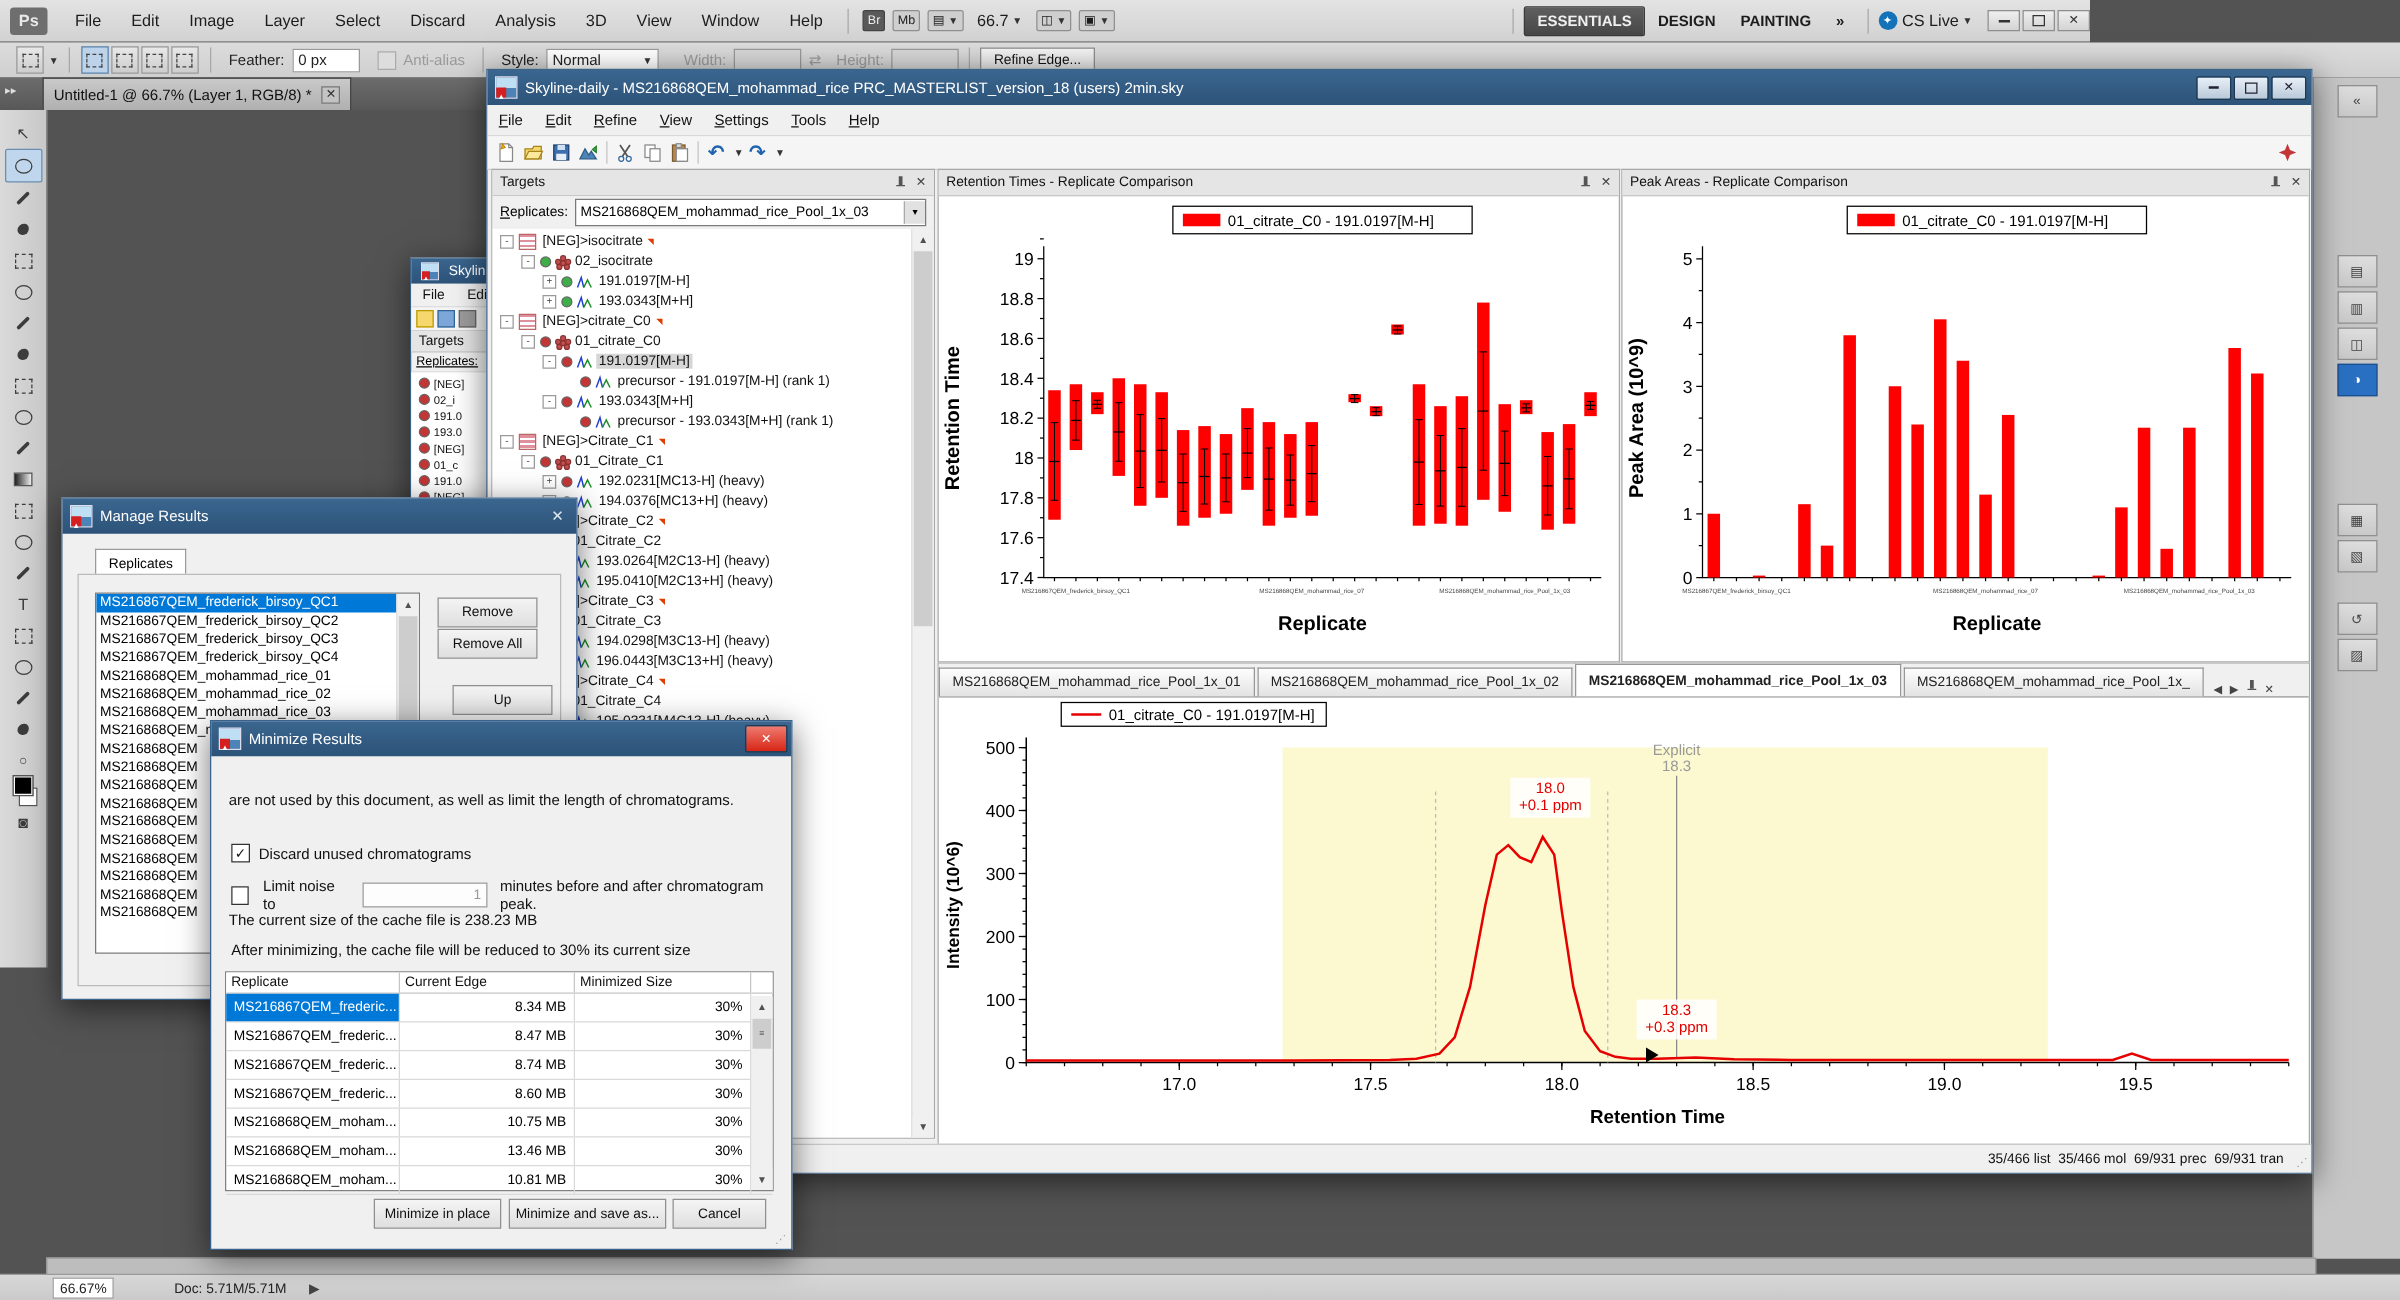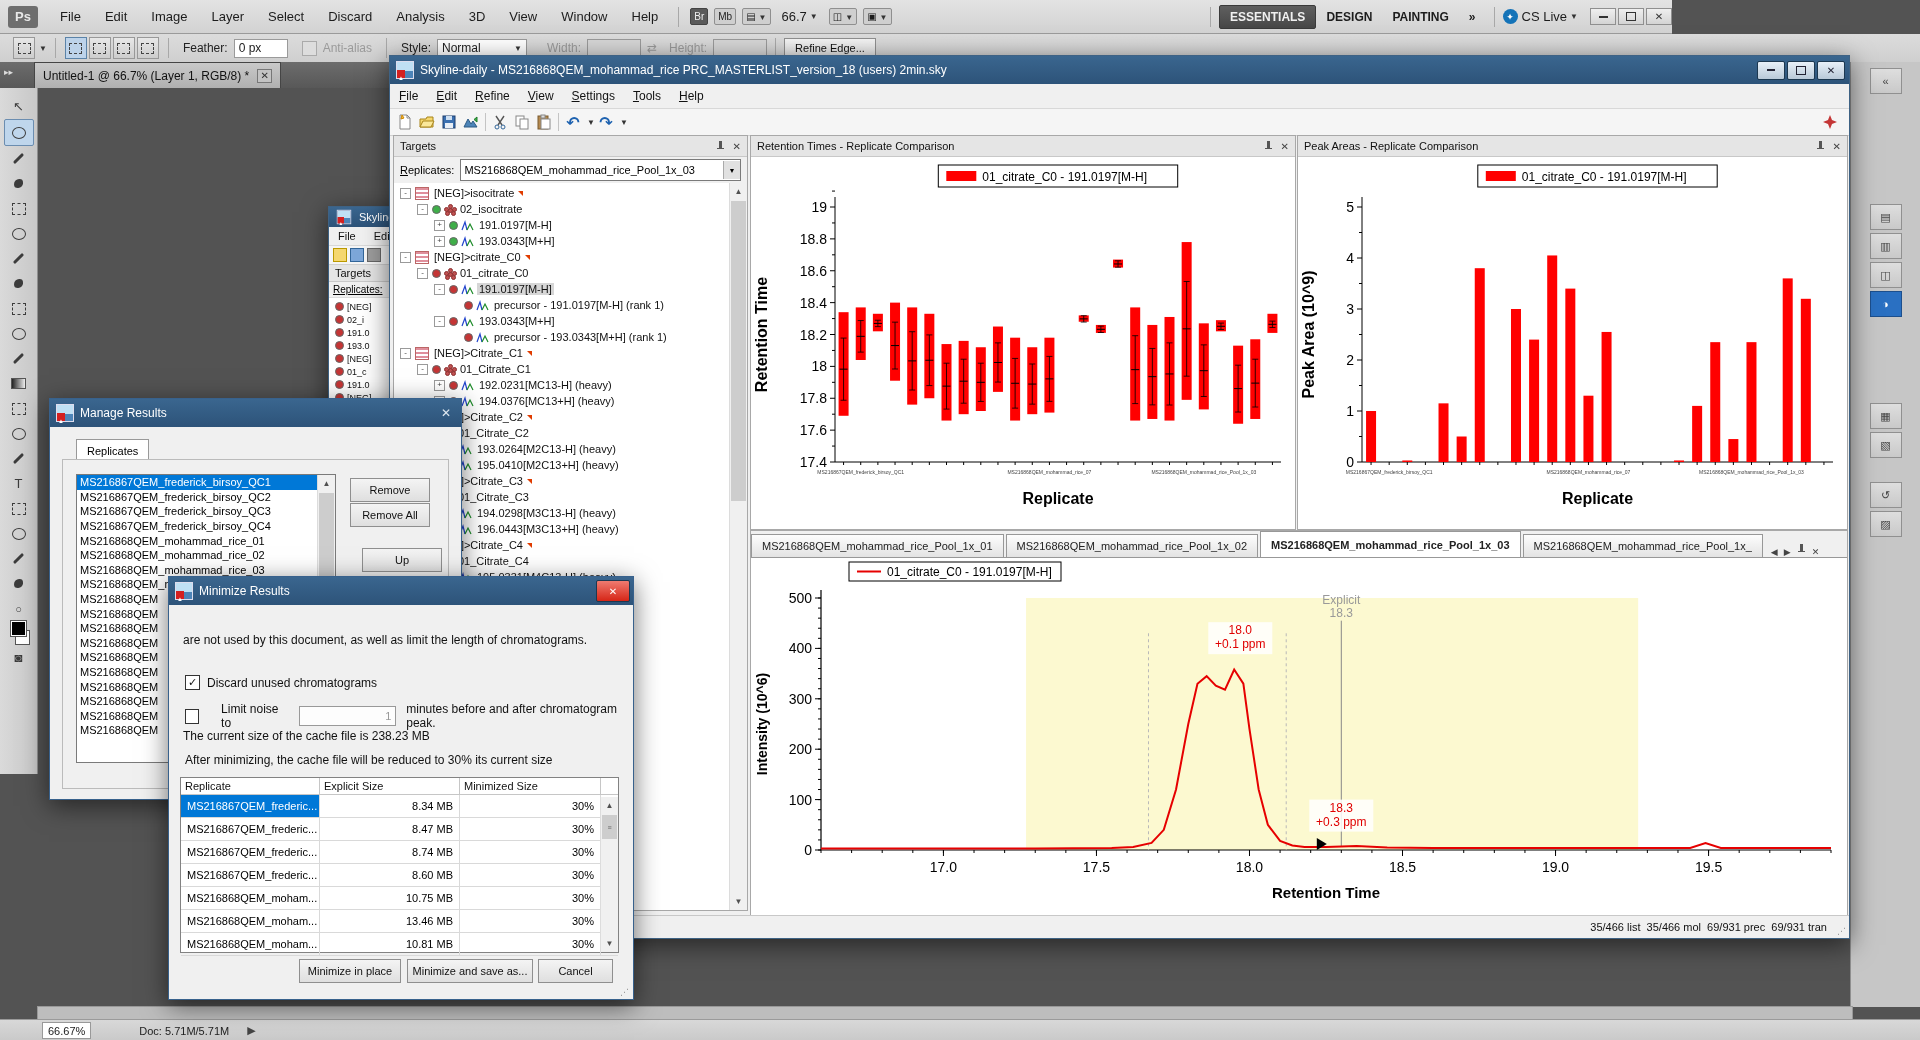--- a/index.html
+++ b/index.html
@@ -1152,30 +1152,30 @@
     <div style="flex:1"></div>
     <div class="tb-btn red" style="width:32px;height:20px;margin-right:3px">✕</div>
   </div>
   <div class="abs d-text" style="left:14px;top:56px">are not used by this document, as well as limit the length of chromatograms.</div>
   <div class="abs" style="left:16px;top:98px;display:flex;align-items:center">
     <span class="cbx">✓</span>
     <span class="d-text" style="margin-left:7px">Discard unused chromatograms</span>
   </div>
   <div class="abs" style="left:16px;top:125px;display:flex;align-items:center">
     <span class="cbx"></span>
-    <span class="d-text" style="margin-left:22px">Limit noise to</span>
+    <span class="d-text" style="margin-left:11px">Limit noise to</span>
     <span style="margin-left:12px;width:98px;height:18px;background:#fdfdfd;border:1px solid #999;color:#999;font-size:11px;display:flex;align-items:center;justify-content:flex-end;padding-right:4px">1</span>
     <span class="d-text" style="margin-left:10px">minutes before and after chromatogram peak.</span>
   </div>
   <div class="abs d-text" style="left:14px;top:152px">The current size of the cache file is 238.23 MB</div>
   <div class="abs d-text" style="left:16px;top:176px">After minimizing, the cache file will be reduced to 30% its current size</div>
   <div class="abs grid" style="left:11px;top:200px;width:437px;height:174px">
     <div class="grid-hdr" id="mz-head">
         <div style="width: 139px;">Replicate</div>
-        <div style="width: 140px;">Explicit Size</div>
+        <div style="width: 140px;">Current Edge</div>
         <div style="width: 141px;">Minimized Size</div>
       </div>
     <div id="mz-rows">
         <div class="grid-row">
           <div class="g-cell sel" style="width: 139px;">MS216867QEM_frederic...</div>
           <div class="g-cell num" style="width: 140px;">8.34 MB</div>
           <div class="g-cell num" style="width: 141px;">30%</div>
         </div>
         <div class="grid-row">
           <div class="g-cell" style="width: 139px;">MS216867QEM_frederic...</div>

